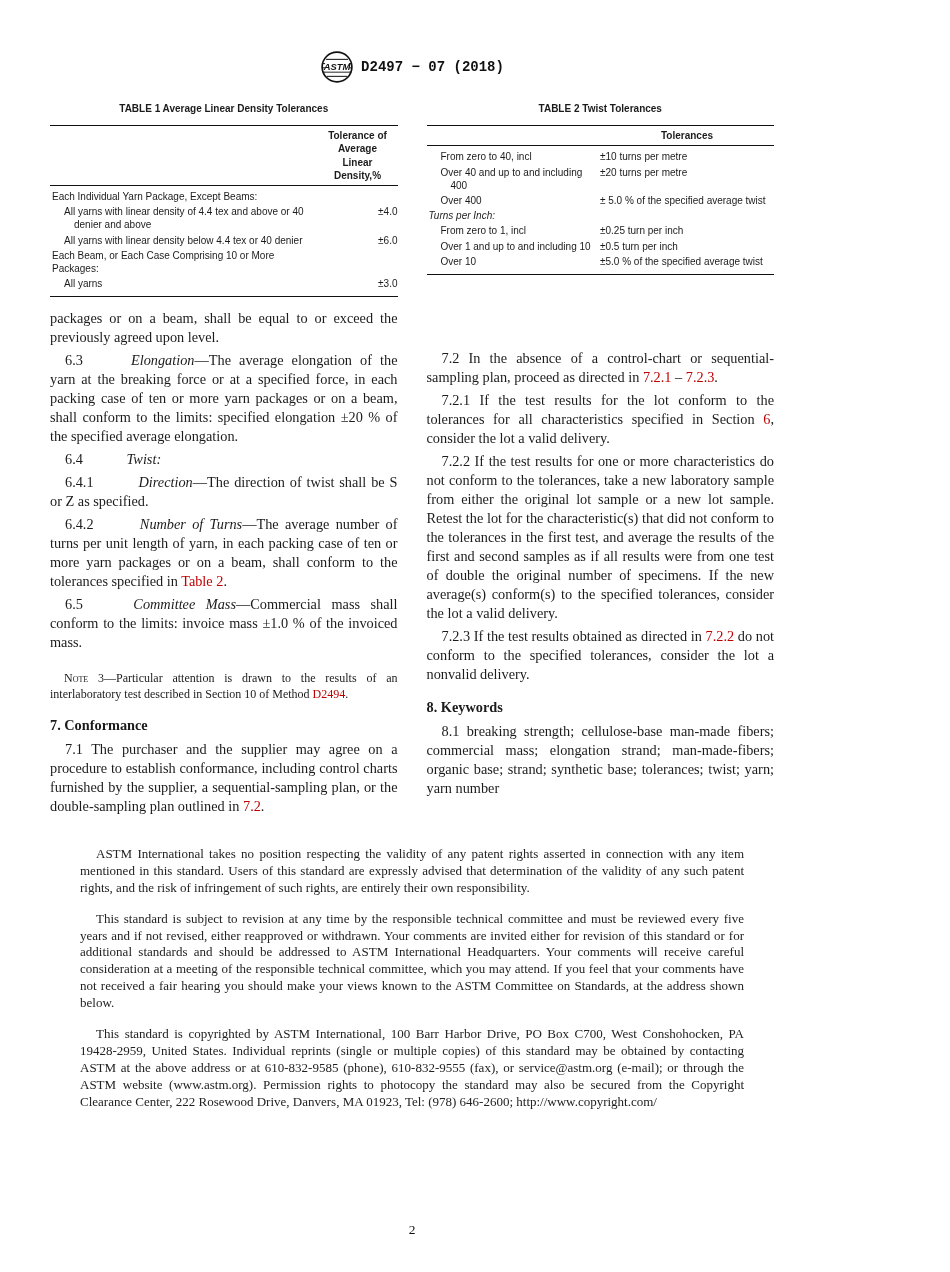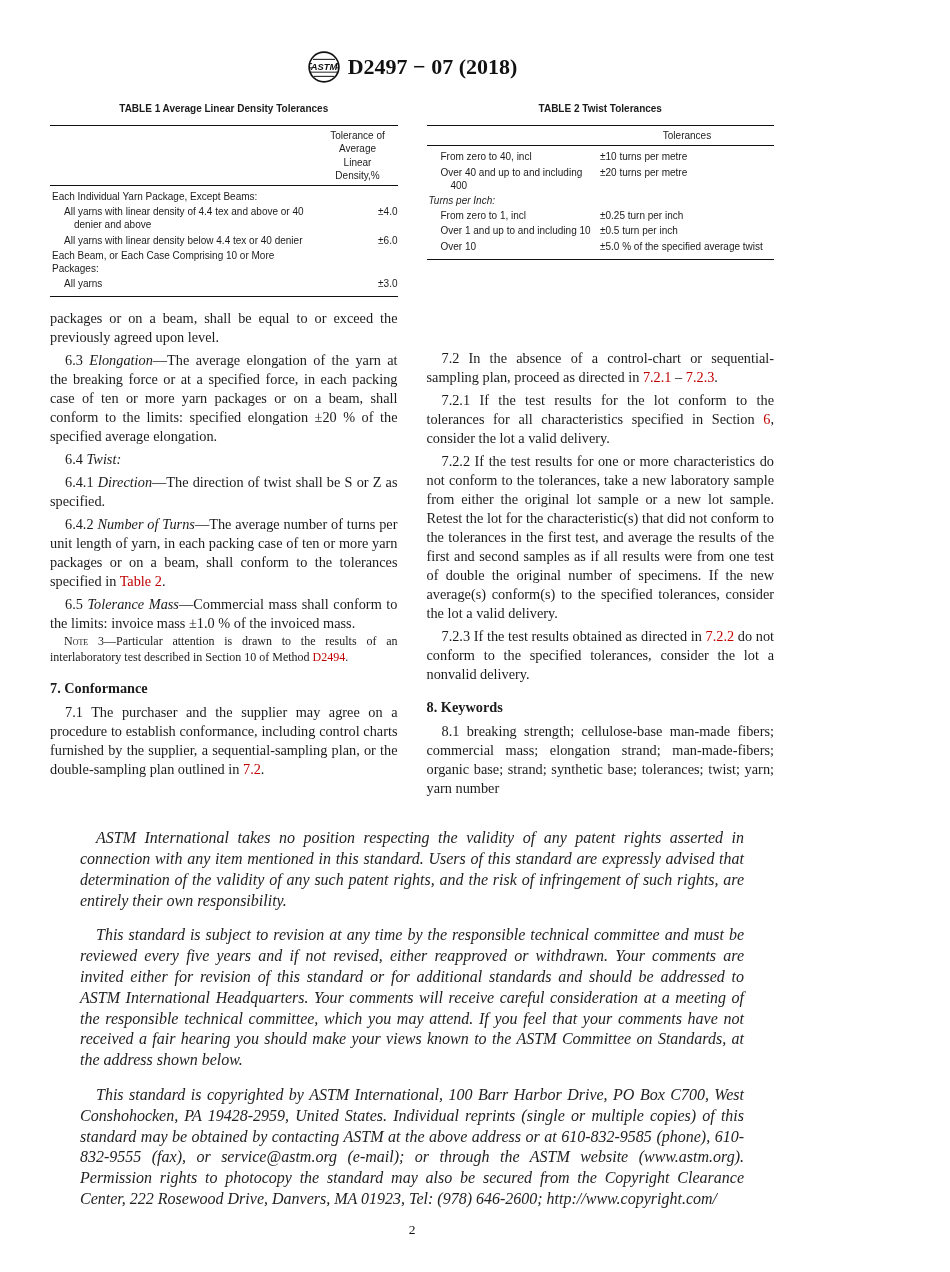--- a/index.html
+++ b/index.html
@@ -4,52 +4,52 @@
 <style>
   * { margin:0; padding:0; box-sizing:border-box; }
   html,body { background:#ffffff; }
   .page {
     position:relative; width:824px; height:1272px; background:#fff;
     font-family:"Liberation Serif", serif; color:#1b1b1b; overflow:hidden;
   }
   
   .doc-header { display:flex; align-items:center; justify-content:center; gap:7px; padding-top:50px; }
   .logo { display:inline-flex; }
-  .doc-title { font-family:Liberation Serif, serif; font-size:22px; font-weight:bold; color:#111; }
+  .doc-title { font-family:Liberation Mono, monospace; font-size:14px; font-weight:bold; color:#111; }
   
   .tables-row { display:flex; gap:29px; margin:18px 50px 0; align-items:flex-start; }
   .tbl { flex:1; font-family:"Liberation Sans", sans-serif; font-size:10px; line-height:1.32; color:#1b1b1b; }
   .tbl-title { font-family:"Liberation Sans", sans-serif; font-size:10px; font-weight:bold; text-align:center; margin-bottom:10px; }
   .tbl-box { border-top:1.4px solid #111; border-bottom:1.4px solid #111; }
-  .t-head { display:flex; justify-content:flex-end; border-bottom:0.9px solid #111; padding:3px 0 3px; }
+  .t-head { display:flex; justify-content:flex-end; border-bottom:0.9px solid #111; padding:3px 0 3px;font-weight:bold; }
   .t1 .colhead { width:80px; text-align:center; white-space:pre-line; }
   .t2 .colhead { width:174px; text-align:center; }
   .tbl-body { padding:3px 0 5px; }
   .trow { display:flex; align-items:flex-start; padding:1px 0; }
   .tlabel { flex:1; padding-right:6px; }
   .ind0 { padding-left:2px; }
   .ind1 { padding-left:24px; text-indent:-10px; }
   .it { font-style:italic; }
   .t1 .tval { width:80px; padding-left:20px;text-align:right; }
   .t2 .tval { width:174px; padding-left:16px; text-indent:-16px; }
   
   .columns { display:flex; gap:29px; margin:12px 50px 0; }
   .col { flex:1; font-size:14.3px; line-height:1.33; text-align:justify; }
   .col.right { padding-top:36px; }
   .cont { text-indent:0; margin-top:0; }
   .para { text-indent:15px; margin-top:4px; }
   .heading { font-weight:bold; text-indent:0; margin:14px 0 5px; text-align:left; }
-  .note { font-size:12px; line-height:1.28; text-indent:14px; margin:1px 0 7px; }
+  .note { font-size:12px; line-height:1.28; text-indent:14px; margin:19px 0 7px; }
   .sc { font-variant:small-caps; }
-  .i { font-style:italic; }
+  .i { font-style:italic;margin-left:40px; }
   .link { color:var(--link,#c00000); cursor:pointer; }
   
   .legal { width:664px; margin:30px auto 0; }
   .legal-p {
-    font-size:16px; line-height:1.3; font-style:italic; text-indent:16px;
+    font-size:13px; line-height:1.3; text-indent:16px;
     text-align:justify; margin-bottom:14px; color:#222;
   }
   .page-num { position:absolute; bottom:34px; left:0; right:0; text-align:center; font-size:13.5px; color:#111; }
 </style>
 </head>
 <body>
 
 <div class="page">
 
   <header class="doc-header">
@@ -113,20 +113,24 @@
         <div class="tbl-body">
             <div class="trow">
               <span class="tlabel ind1">From zero to 40, incl</span>
               <span class="tval">±10 turns per metre</span>
             </div>
             <div class="trow">
               <span class="tlabel ind1">Over 40 and up to and including 400</span>
               <span class="tval">±20 turns per metre</span>
             </div>
             <div class="trow">
+              <span class="tlabel ind1">Over 400</span>
+              <span class="tval">± 5.0 % of the specified average twist</span>
+            </div>
+            <div class="trow">
               <span class="tlabel ind0 it">Turns per Inch:</span>
               <span class="tval"></span>
             </div>
             <div class="trow">
               <span class="tlabel ind1">From zero to 1, incl</span>
               <span class="tval">±0.25 turn per inch</span>
             </div>
             <div class="trow">
               <span class="tlabel ind1">Over 1 and up to and including 10</span>
               <span class="tval">±0.5 turn per inch</span>
@@ -141,21 +145,21 @@
 
   </div>
 
   <main class="columns">
     <div class="col left">
         <p class="cont"><span>packages or on a beam, shall be equal to or exceed the previously agreed upon level.</span></p>
         <p class="para"><span>6.3 </span><span class="i">Elongation</span><span>—The average elongation of the yarn at the breaking force or at a specified force, in each packing case of ten or more yarn packages or on a beam, shall conform to the limits: specified elongation ±20 % of the specified average elongation.</span></p>
         <p class="para"><span>6.4 </span><span class="i">Twist:</span></p>
         <p class="para"><span>6.4.1 </span><span class="i">Direction</span><span>—The direction of twist shall be S or Z as specified.</span></p>
         <p class="para"><span>6.4.2 </span><span class="i">Number of Turns</span><span>—The average number of turns per unit length of yarn, in each packing case of ten or more yarn packages or on a beam, shall conform to the tolerances specified in </span><span class="link">Table 2</span><span>.</span></p>
-        <p class="para"><span>6.5 </span><span class="i">Tolerance Mass</span><span>—Commercial mass shall conform to the limits: invoice mass ±1.0 % of the invoiced mass.</span></p>
+        <p class="para"><span>6.5 </span><span class="i">Committee Mass</span><span>—Commercial mass shall conform to the limits: invoice mass ±1.0 % of the invoiced mass.</span></p>
         <p class="note"><span class="sc">Note 3—</span><span>Particular attention is drawn to the results of an interlaboratory test described in Section 10 of Method </span><span class="link">D2494</span><span>.</span></p>
         <p class="heading"><span>7. Conformance</span></p>
         <p class="para"><span>7.1 The purchaser and the supplier may agree on a procedure to establish conformance, including control charts furnished by the supplier, a sequential-sampling plan, or the double-sampling plan outlined in </span><span class="link">7.2</span><span>.</span></p>
       </div>
     <div class="col right">
         <p class="para"><span>7.2 In the absence of a control-chart or sequential-sampling plan, proceed as directed in </span><span class="link">7.2.1</span><span> – </span><span class="link">7.2.3</span><span>.</span></p>
         <p class="para"><span>7.2.1 If the test results for the lot conform to the tolerances for all characteristics specified in Section </span><span class="link">6</span><span>, consider the lot a valid delivery.</span></p>
         <p class="para"><span>7.2.2 If the test results for one or more characteristics do not conform to the tolerances, take a new laboratory sample from either the original lot sample or a new lot sample. Retest the lot for the characteristic(s) that did not conform to the tolerances in the first test, and average the results of the first and second samples as if all results were from one test of double the original number of specimens. If the new average(s) conform(s) to the specified tolerances, consider the lot a valid delivery.</span></p>
         <p class="para"><span>7.2.3 If the test results obtained as directed in </span><span class="link">7.2.2</span><span> do not conform to the specified tolerances, consider the lot a nonvalid delivery.</span></p>
         <p class="heading"><span>8. Keywords</span></p>

